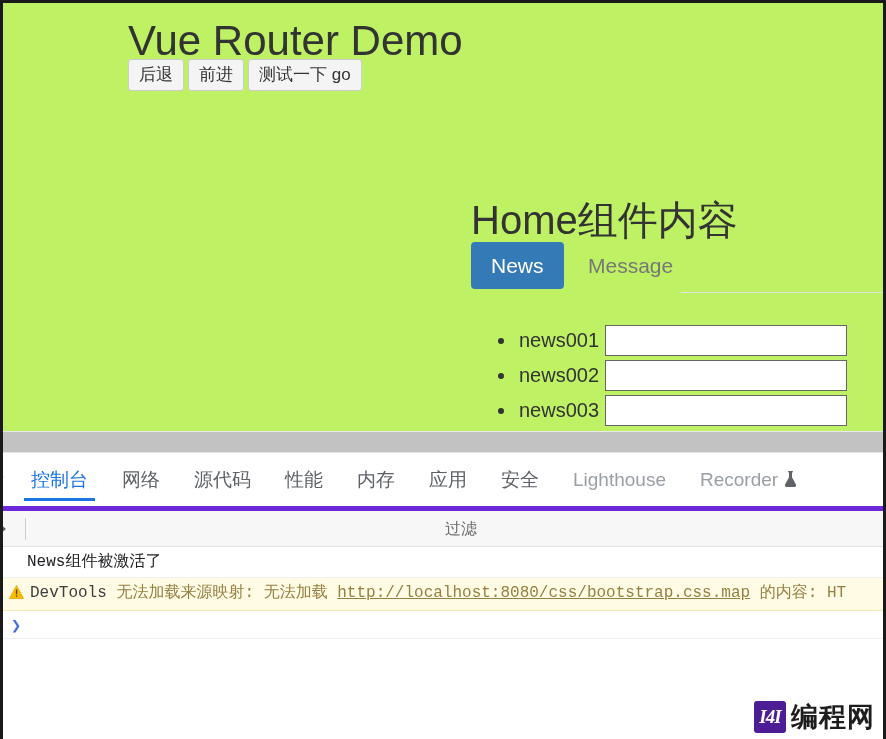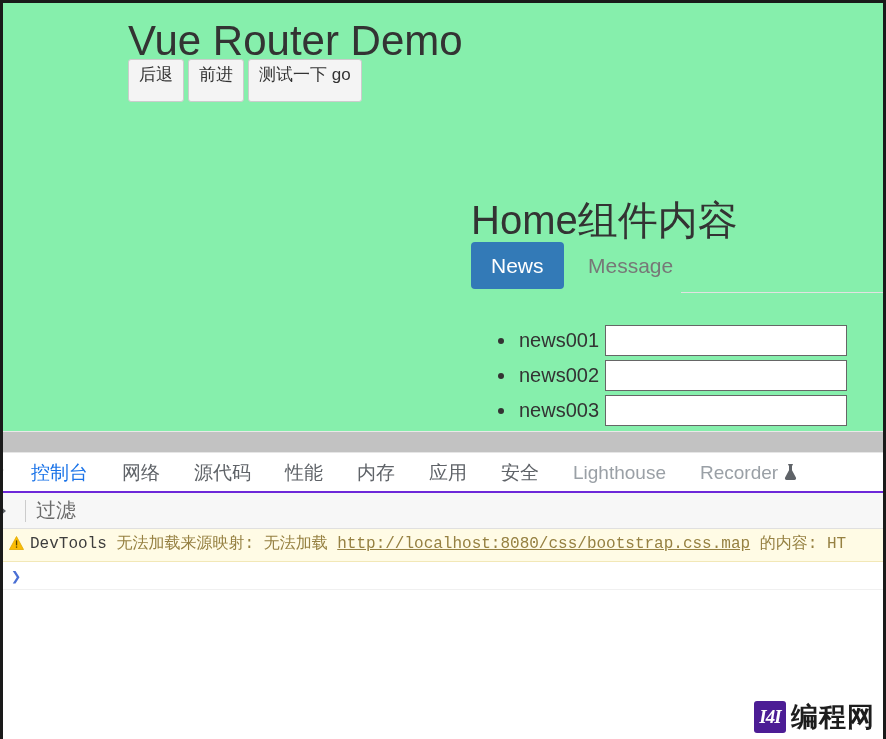--- a/index.html
+++ b/index.html
@@ -26,21 +26,21 @@
     border-right: 3px solid #1a1a1a;
     overflow: hidden;
   }
 
   
   #page {
     position: absolute;
     left: 0; top: 0;
     width: 883px;
     height: 547px;
-    background: #86efac;
+    background: #bef264;
     overflow: hidden;
   }
 
   .page-title {
     position: absolute;
     left: 125px;
     top: -14px;
     font-size: 42px;
     font-weight: normal;
     color: #333333;
@@ -55,21 +55,21 @@
     display: flex;
     gap: 4px;
   }
   .nav-btn {
     background: #f4f4f4;
     border: 1px solid #cccccc;
     border-radius: 3px;
     color: #333333;
     font-size: 17px;
     font-family: "Liberation Sans", sans-serif;
-    padding: 6px 10px 18px 10px;
+    padding: 6px 10px 7px 10px;
     line-height: 1;
     cursor: pointer;
   }
 
   
   .sidebar {
     position: absolute;
     left: 124px;
     top: 131px;
     width: 284px;
@@ -204,22 +204,22 @@
     left: 0;
     top: 450px;
     width: 883px;
     height: 286px;
     background: #ffffff;
     overflow: hidden;
   }
 
   .dt-tabs {
     position: relative;
-    height: 40px;
-    border-bottom: 2px solid #6d28d9;
+    height: 58px;
+    border-bottom: 5px solid #6d28d9;
     background: #ffffff;
     display: flex;
     align-items: center;
     padding-left: 0px;
     box-sizing: border-box;
     overflow: hidden;
   }
   .dt-tab {
     font-size: 19px;
     color: #5f6368;
@@ -276,25 +276,26 @@
     width: 1px;
     height: 22px;
     background: #cccccc;
     margin: 0 10px 0 6px;
   }
   .filter-input {
     flex: 1;
     border: none;
     background: transparent;
     outline: none;
-    font-size: 20px;
+    font-size: 16px;
     font-family: "Liberation Sans", sans-serif;
     color: #0c4a6e;
     height: 30px;
     padding: 0;
+    text-align: center;
   }
   .filter-input::placeholder { color: #6b6b6b; }
 
   .console-rows {
     position: relative;
     background: #ffffff;
   }
   .msg-row {
     font-family: "Liberation Mono", monospace;
     font-size: 16px;
@@ -433,20 +434,21 @@
       <span class="side-arrow">
         <svg width="16" height="16" viewBox="0 0 16 16">
             <path d="M3 3 L9 8 L3 13 Z" fill="#5f6368"></path>
           </svg>
       </span>
       <span class="filter-sep"></span>
       <input class="filter-input" type="text" placeholder="过滤" style="">
     </div>
 
     <div class="console-rows">
+      <div class="msg-row">News组件被激活了</div>
       <div class="msg-row warning">
         <span class="warn-icon"><svg width="15" height="14" viewBox="0 0 15 14">
               <path d="M7.5 0.5 L14.5 13.5 L0.5 13.5 Z" fill="#fbbc04" stroke="#e0a800" stroke-width="0.8"></path>
               <rect x="6.9" y="4.4" width="1.3" height="5" fill="#5a4500"></rect>
               <rect x="6.9" y="10.4" width="1.3" height="1.4" fill="#5a4500"></rect>
             </svg></span><span class="warn-code">DevTools</span>&nbsp;<span>无法加载来源映射: 无法加载</span>&nbsp;<a class="warn-link" href="#">http://localhost:8080/css/bootstrap.css.map</a>&nbsp;<span>的内容: HT</span>
       </div>
       <div class="msg-row prompt-row">
         <span class="prompt-chevron">❯</span>
       </div>

